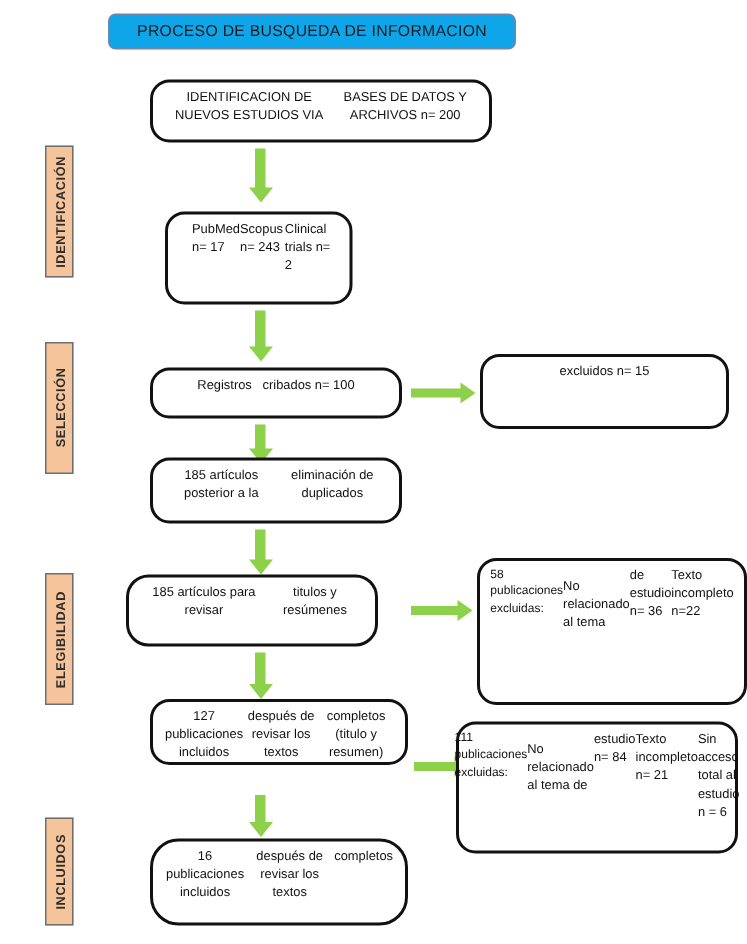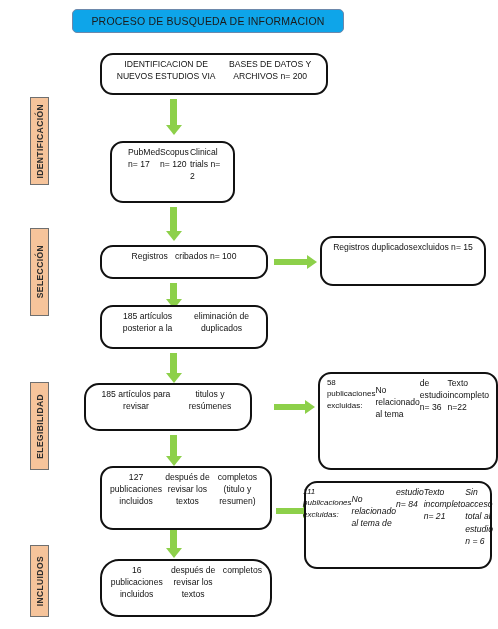--- a/index.html
+++ b/index.html
@@ -142,34 +142,33 @@
 
   <div class="box center" style="left:100px; top:53px; width:228px; height:42px;">
     <div class="line">IDENTIFICACION DE NUEVOS ESTUDIOS VIA</div>
     <div class="line">BASES DE DATOS Y ARCHIVOS n= 200</div>
   </div>
 
   <div class="arrow-v" style="left:170px; top:99px; height:27px;"></div>
 
   <div class="box left" style="left:110px; top:141px; width:125px; height:62px;padding-left:16px;">
     <div class="line">PubMed n= 17</div>
-    <div class="line">Scopus n= 120</div>
+    <div class="line">Scopus n= 243</div>
     <div class="line">Clinical trials n= 2</div>
   </div>
 
   <div class="arrow-v" style="left:170px; top:207px; height:25px;"></div>
 
   <div class="box center" style="left:100px; top:245px; width:168px; height:34px;">
     <div class="line">Registros   cribados n= 100</div>
   </div>
 
   <div class="arrow-h" style="left:274px; top:259px; width:34px;"></div>
 
   <div class="box center" style="left:320px; top:236px; width:166px; height:50px;">
-    <div class="line">Registros duplicados</div>
     <div class="line">excluidos n= 15</div>
   </div>
 
   <div class="arrow-v" style="left:170px; top:283px; height:17px;"></div>
 
   <div class="box center" style="left:100px; top:305px; width:168px; height:44px;">
     <div class="line">185 artículos posterior a la</div>
     <div class="line">eliminación de duplicados</div>
   </div>
 
@@ -184,29 +183,29 @@
 
   <div class="box left" style="left:318px; top:372px; width:180px; height:98px;">
     <div class="line small">58 publicaciones excluidas:</div>
     <div class="line gap">No relacionado al tema</div>
     <div class="line">de estudio n= 36</div>
     <div class="line">Texto incompleto n=22</div>
   </div>
 
   <div class="arrow-v" style="left:170px; top:435px; height:22px;"></div>
 
-  <div class="box center" style="left:100px; top:466px; width:172px; height:64px;">
+  <div class="box center" style="left:100px; top:466px; width:172px; height:44px;">
     <div class="line">127 publicaciones incluidos</div>
     <div class="line">después de revisar los textos</div>
     <div class="line">completos (titulo y resumen)</div>
   </div>
 
   <div class="arrow-h" style="left:276px; top:508px; width:28px;"></div>
 
-  <div class="box left" style="left:304px; top:481px; width:188px; height:88px;font-style:italic;">
+  <div class="box left" style="left:304px; top:481px; width:188px; height:88px;">
     <div class="line small">111 publicaciones excluidas:</div>
     <div class="line gap">No relacionado al tema de</div>
     <div class="line">estudio n= 84</div>
     <div class="line">Texto incompleto n= 21</div>
     <div class="line">Sin acceso total al estudio n = 6</div>
   </div>
 
   <div class="arrow-v" style="left:170px; top:530px; height:19px;"></div>
 
   <div class="box center" style="left:100px; top:559px; width:172px; height:58px;border-radius:19px;">

